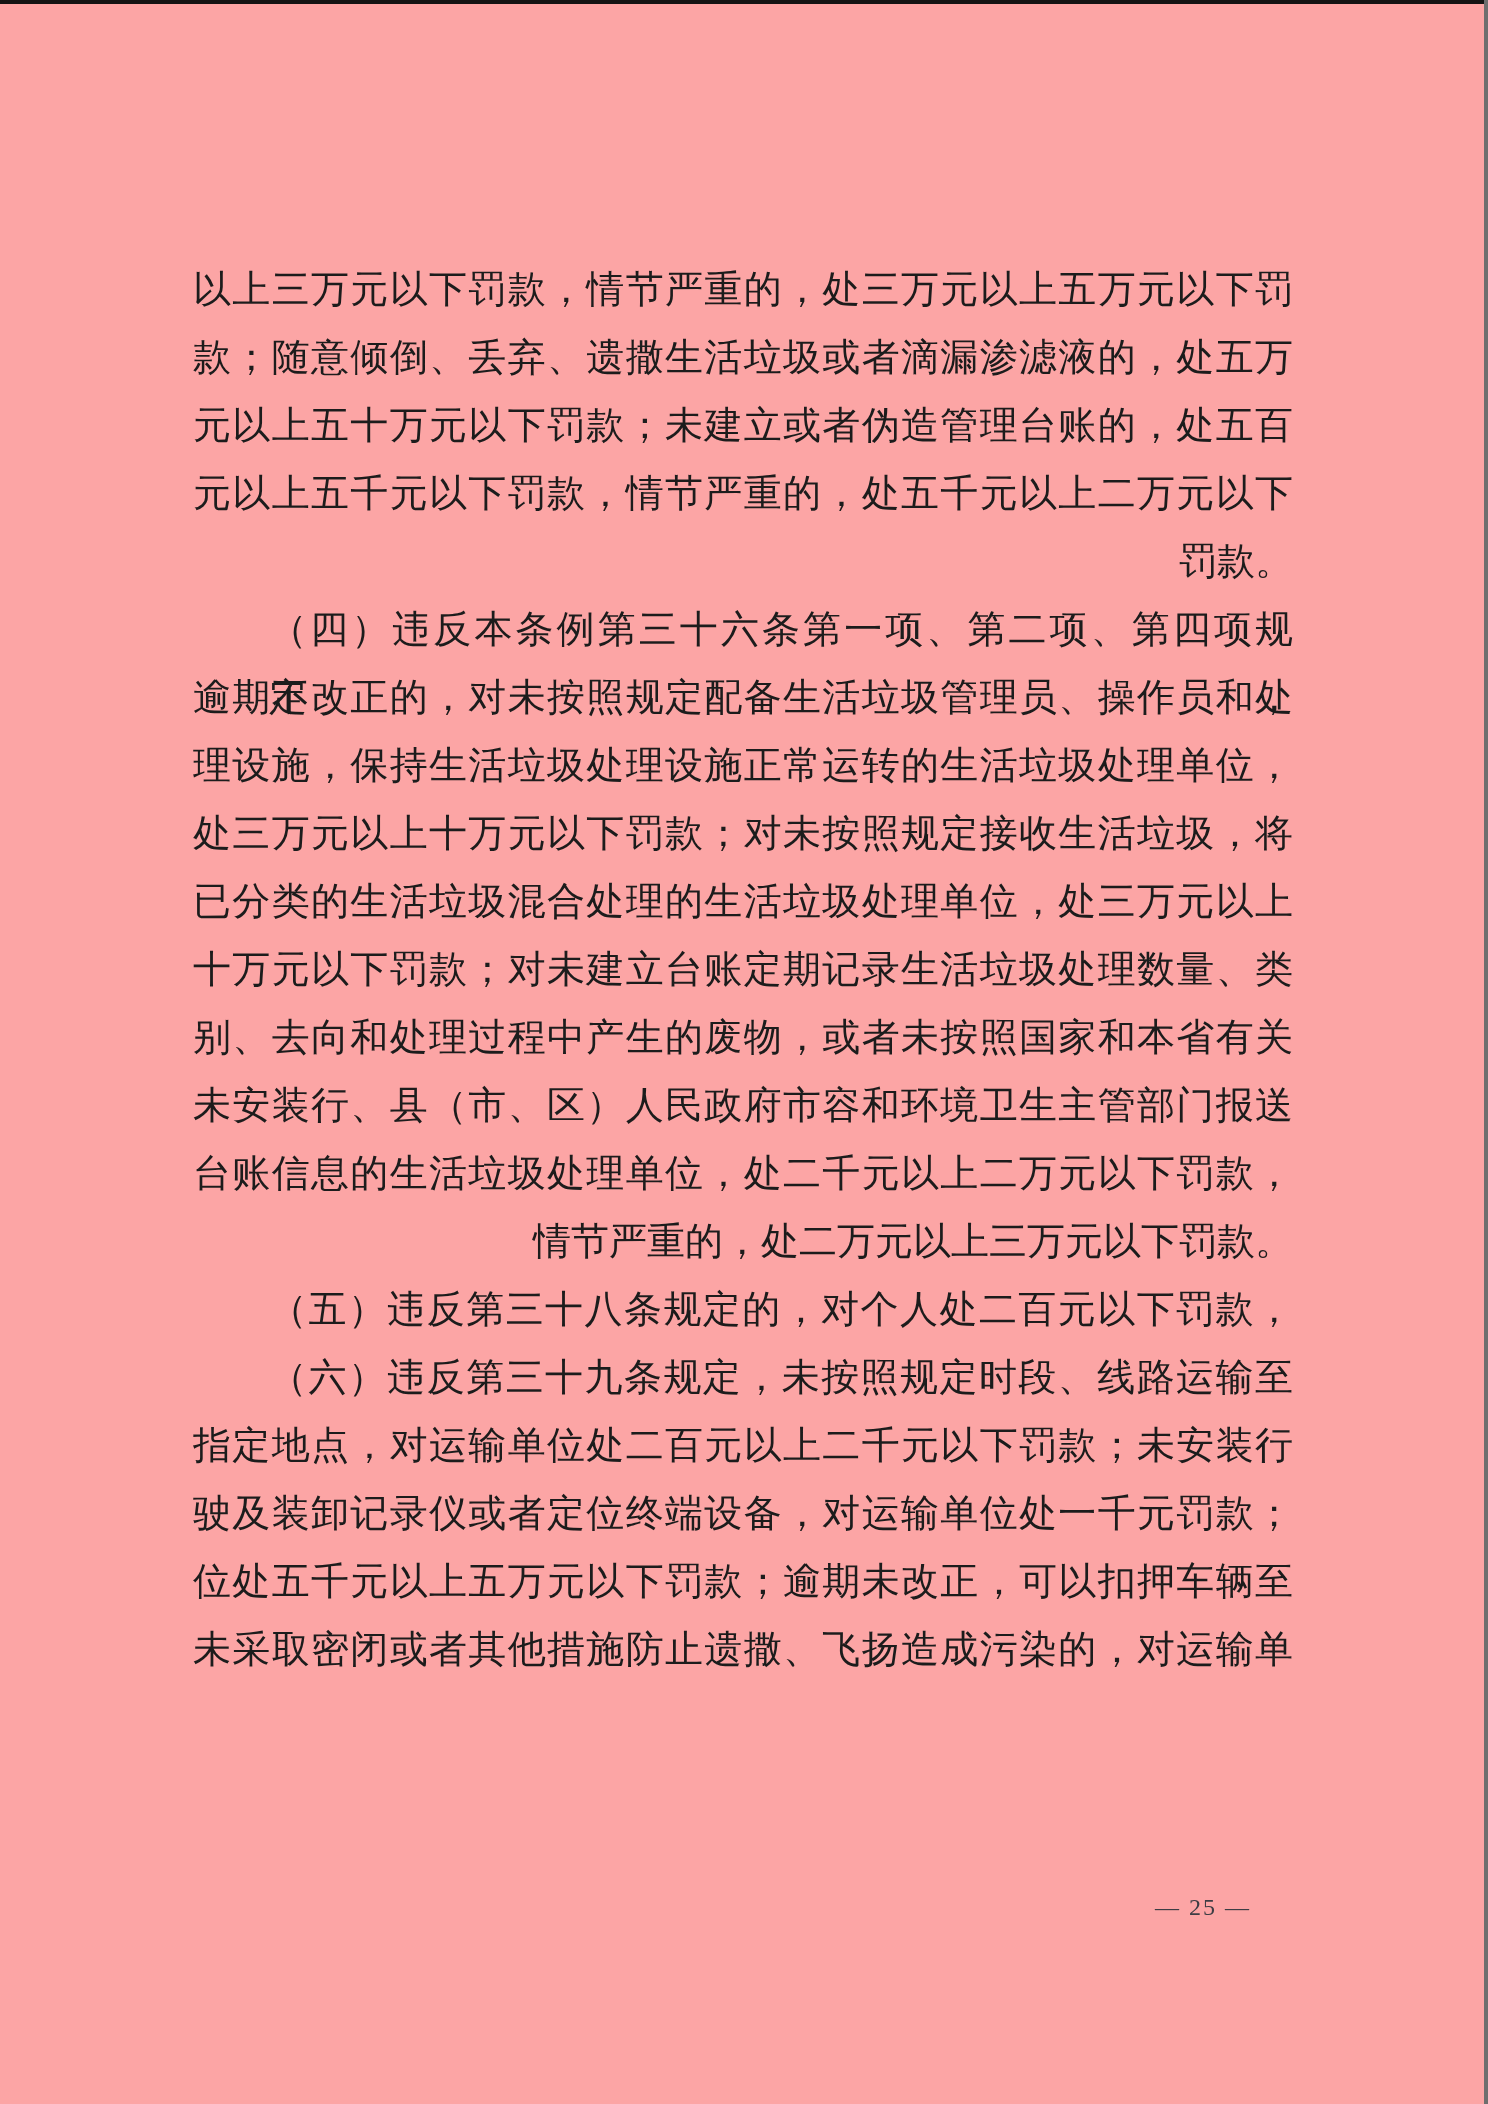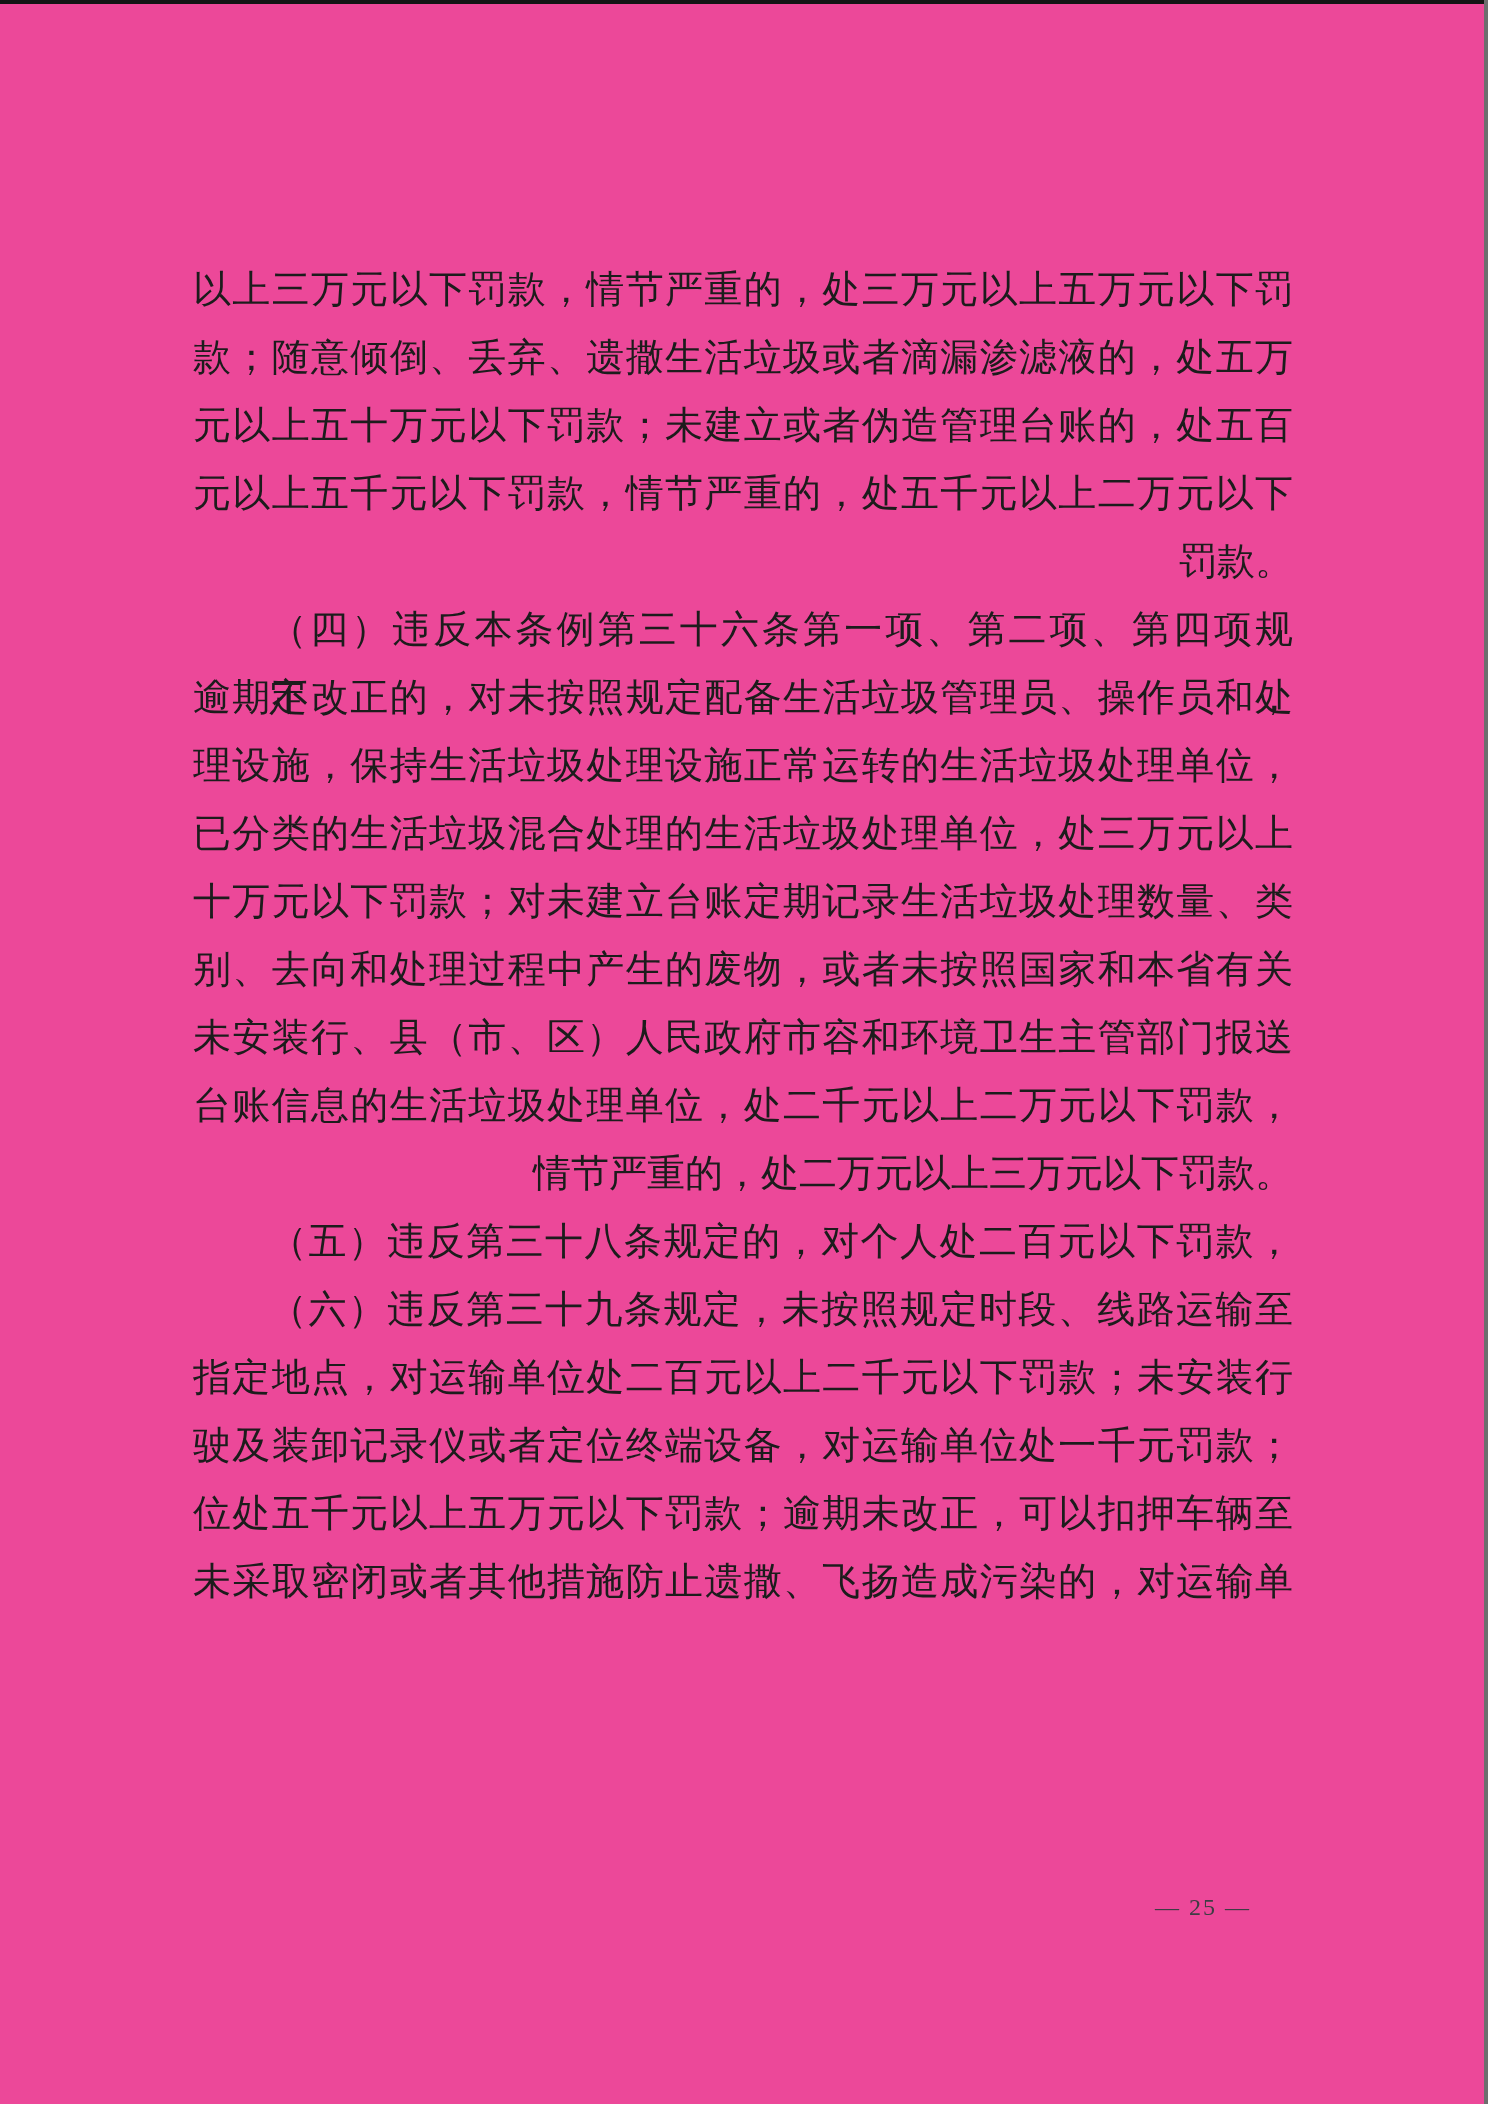--- a/index.html
+++ b/index.html
@@ -1,20 +1,20 @@
 <!DOCTYPE html>
 <html style="--text: #1c1c1c; --top-edge: #141414; --right-edge: #6e6e6e;"><head>
 <meta charset="utf-8">
 <style>
   html,body{margin:0;padding:0;}
   body{
     width:1488px;height:2104px;position:relative;background:#ffffff;
     font-family:"Liberation Serif","DejaVu Serif",serif;
   }
-  .page{position:absolute;inset:0;background:#ec4899;overflow:hidden;}
+  .page{position:absolute;inset:0;background:#fca5a5;overflow:hidden;}
   .edge-top{position:absolute;top:0;left:0;width:100%;height:4px;background:var(--top-edge,#141414);}
   .edge-right{position:absolute;top:0;right:0;width:4px;height:100%;background:var(--right-edge,#6e6e6e);}
   .text-block{
     position:absolute;left:193px;top:255px;width:1100px;
     color:var(--text,#1c1c1c);
   }
   .line{
     height:68px;line-height:68px;font-size:38px;
     text-align:right;
   }
@@ -33,20 +33,21 @@
   <div class="edge-right"></div>
   <div class="text-block">
       <div class="line justify">以上三万元以下罚款，情节严重的，处三万元以上五万元以下罚</div>
       <div class="line justify">款；随意倾倒、丢弃、遗撒生活垃圾或者滴漏渗滤液的，处五万</div>
       <div class="line justify">元以上五十万元以下罚款；未建立或者伪造管理台账的，处五百</div>
       <div class="line justify">元以上五千元以下罚款，情节严重的，处五千元以上二万元以下</div>
       <div class="line">罚款。</div>
       <div class="line justify indent">（四）违反本条例第三十六条第一项、第二项、第四项规定，</div>
       <div class="line justify">逾期不改正的，对未按照规定配备生活垃圾管理员、操作员和处</div>
       <div class="line justify">理设施，保持生活垃圾处理设施正常运转的生活垃圾处理单位，</div>
+      <div class="line justify">处三万元以上十万元以下罚款；对未按照规定接收生活垃圾，将</div>
       <div class="line justify">已分类的生活垃圾混合处理的生活垃圾处理单位，处三万元以上</div>
       <div class="line justify">十万元以下罚款；对未建立台账定期记录生活垃圾处理数量、类</div>
       <div class="line justify">别、去向和处理过程中产生的废物，或者未按照国家和本省有关</div>
       <div class="line justify">未安装行、县（市、区）人民政府市容和环境卫生主管部门报送</div>
       <div class="line justify">台账信息的生活垃圾处理单位，处二千元以上二万元以下罚款，</div>
       <div class="line">情节严重的，处二万元以上三万元以下罚款。</div>
       <div class="line justify indent">（五）违反第三十八条规定的，对个人处二百元以下罚款，</div>
       <div class="line justify indent">（六）违反第三十九条规定，未按照规定时段、线路运输至</div>
       <div class="line justify">指定地点，对运输单位处二百元以上二千元以下罚款；未安装行</div>
       <div class="line justify">驶及装卸记录仪或者定位终端设备，对运输单位处一千元罚款；</div>

